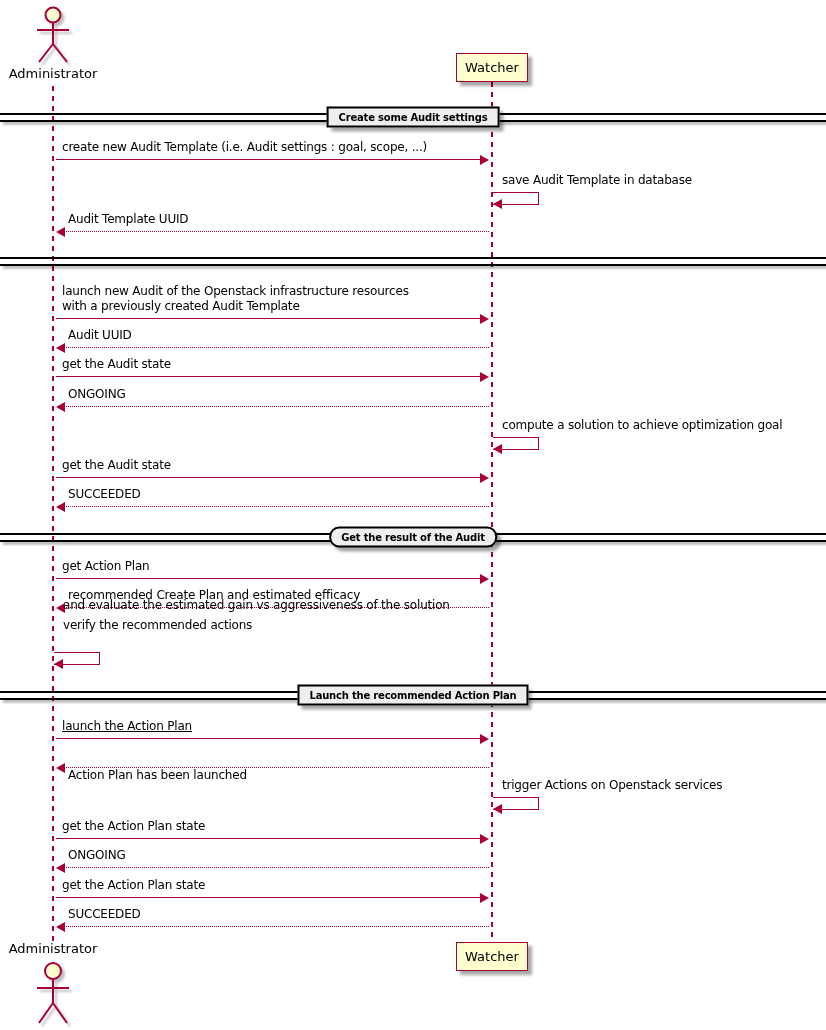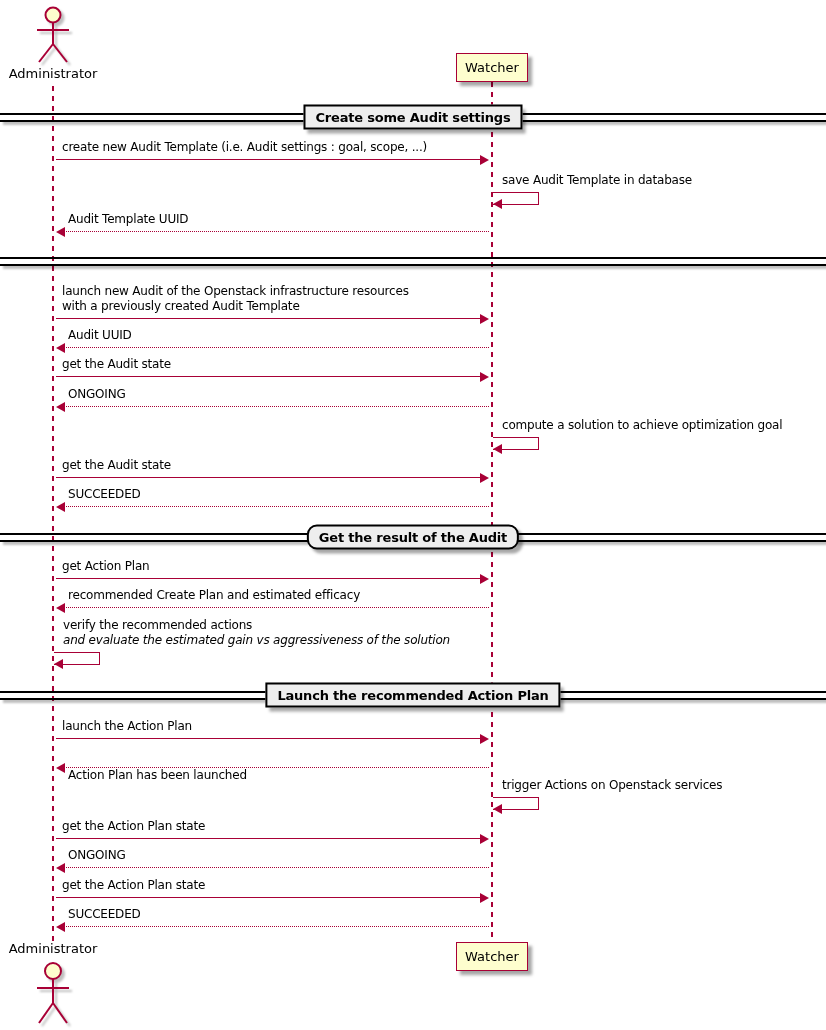--- a/index.html
+++ b/index.html
@@ -51,21 +51,21 @@
     border-bottom:2px solid #000;
     box-shadow:3px 3px 2px rgba(0,0,0,0.25);
   }
   .divider-box{
     position:absolute;
     left:50%;
     transform:translate(-50%,-50%);
     background:var(--divider-fill);
     border:2px solid #000;
     padding:3px 10px;
-    font-size:13px;
+    font-size:10px;
     font-weight:bold;
     letter-spacing:-0.2px;
     white-space:nowrap;
     box-shadow:4px 4px 3px rgba(0,0,0,0.35);
   }
   .participant-box{
     position:absolute;
     width:72px;height:29px;
     box-sizing:border-box;
     background:var(--participant-fill);
@@ -147,26 +147,26 @@
     <div class="arrowhead left" style="left: 56px; top: 502px;"></div>
     <div class="divider-lines" style="top: 533px; width: 826px;"></div>
     <div class="divider-box" style="top: 537px; border-radius: 10px;">Get the result of the Audit</div>
     <div class="msg-text" style="left: 62px; top: 559px;">get Action Plan</div>
     <div class="msg-line solid" style="left: 56px; top: 578px; width: 424px;"></div>
     <div class="arrowhead right" style="left: 480px; top: 574px;"></div>
     <div class="msg-text" style="left: 68px; top: 588px;">recommended Create Plan and estimated efficacy</div>
     <div class="msg-line return" style="left: 64px; top: 607px; width: 425px;"></div>
     <div class="arrowhead left" style="left: 56px; top: 603px;"></div>
     <div class="msg-text" style="left: 63px; top: 618px;">verify the recommended actions</div>
-    <div class="msg-text" style="left: 63px; top: 633px; font-style: italic;">and evaluate the estimated gain vs aggressiveness of the solution</div>
+    <div class="msg-text" style="left: 63px; top: 598px;">and evaluate the estimated gain vs aggressiveness of the solution</div>
     <div class="self-loop" style="left: 54px; top: 652px;"></div>
     <div class="arrowhead left" style="left: 54px; top: 659px;"></div>
     <div class="divider-lines" style="top: 691px; width: 826px;"></div>
     <div class="divider-box" style="top: 695px;">Launch the recommended Action Plan</div>
-    <div class="msg-text" style="left: 62px; top: 719px;">launch the Action Plan</div>
+    <div class="msg-text" style="left: 62px; top: 719px; text-decoration: underline;">launch the Action Plan</div>
     <div class="msg-line solid" style="left: 56px; top: 738px; width: 424px;"></div>
     <div class="arrowhead right" style="left: 480px; top: 734px;"></div>
     <div class="msg-text" style="left: 68px; top: 748px; margin-top: 20px;">Action Plan has been launched</div>
     <div class="msg-line return" style="left: 64px; top: 767px; width: 425px;"></div>
     <div class="arrowhead left" style="left: 56px; top: 763px;"></div>
     <div class="msg-text" style="left: 502px; top: 778px;">trigger Actions on Openstack services</div>
     <div class="self-loop" style="left: 493px; top: 797px;"></div>
     <div class="arrowhead left" style="left: 493px; top: 804px;"></div>
     <div class="msg-text" style="left: 62px; top: 819px;">get the Action Plan state</div>
     <div class="msg-line solid" style="left: 56px; top: 838px; width: 424px;"></div>

